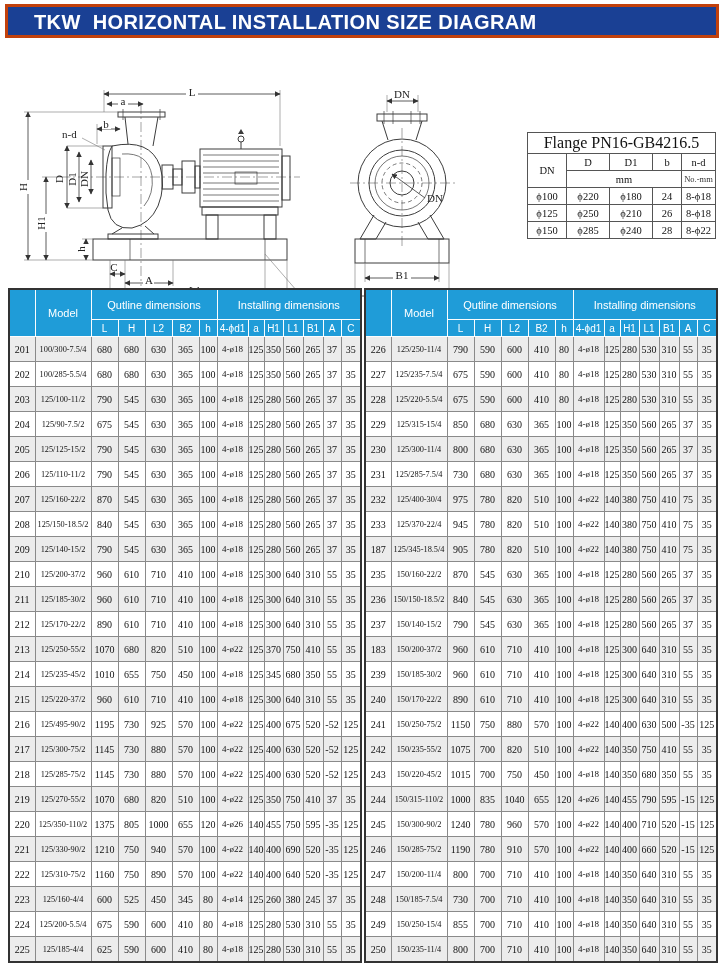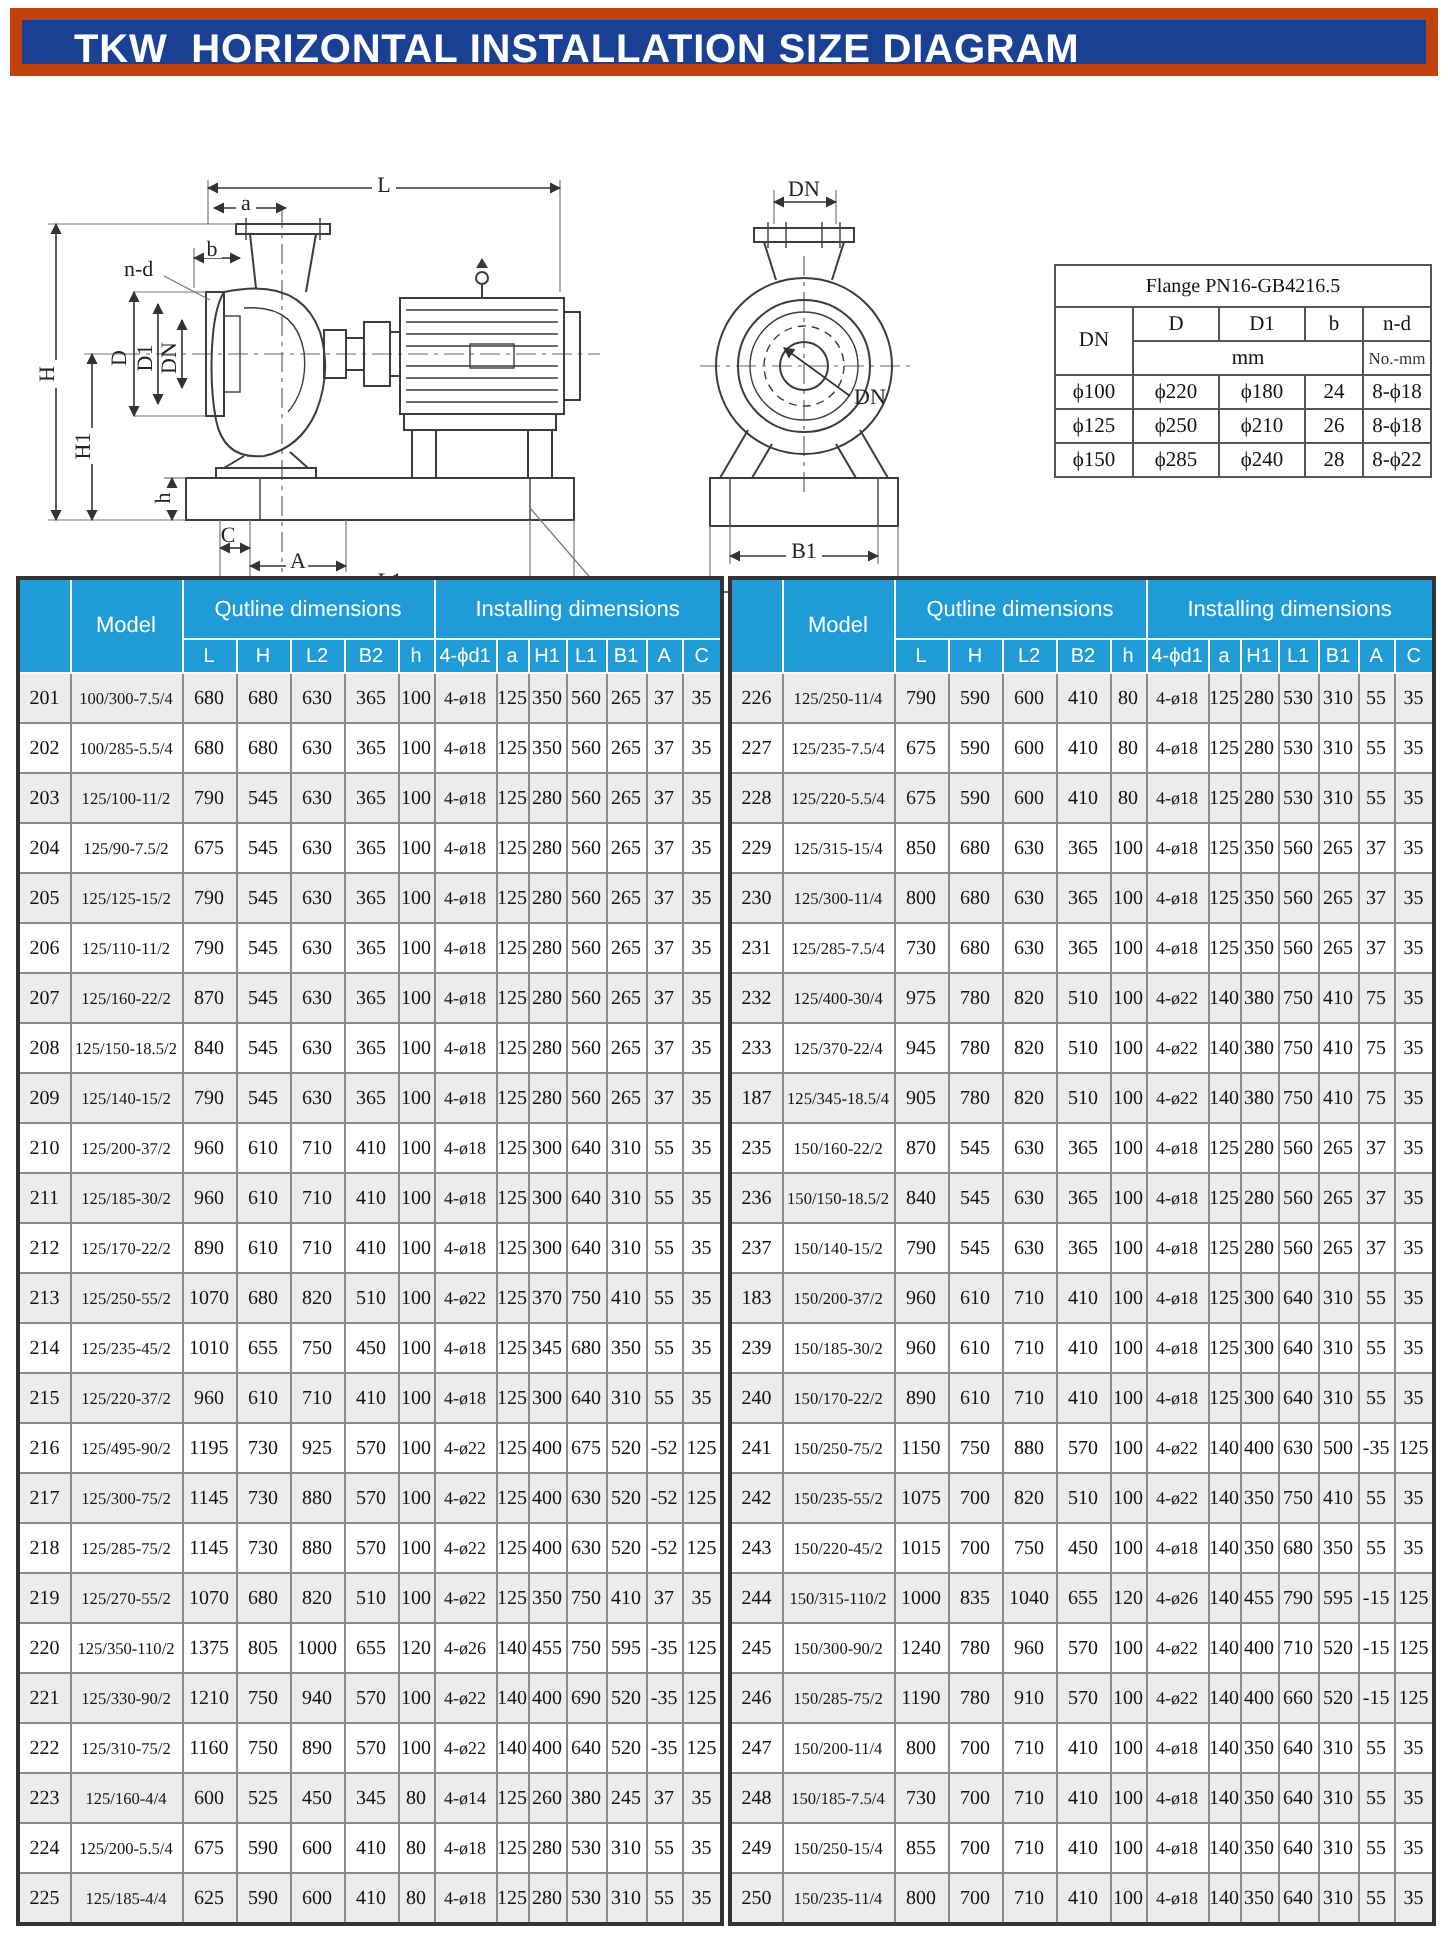--- a/index.html
+++ b/index.html
@@ -1,42 +1,42 @@
 <!DOCTYPE html>
 <html><head>
 <meta charset="utf-8">
 <style>
   html,body { margin:0; padding:0; background:#fff; }
   .page { position:relative; width:724px; height:970px; background:#fff; overflow:hidden;
           font-family:"Liberation Sans", sans-serif; }
 
   
   .titlebar { position:absolute; left:5px; top:4px; width:714px; height:34px;
-              box-sizing:border-box; background:#1a4094; border:6px solid #c2410c;
+              box-sizing:border-box; background:#1a4094; border:3px solid #c2410c;
               color:#fff; font-weight:bold; font-size:20px; line-height:30px;
               padding-left:26px; letter-spacing:.4px; white-space:pre; }
 
   
   .drawings { position:absolute; left:0; top:40px; width:724px; height:248px; }
   svg { position:absolute; overflow:visible; }
   svg text { font-family:"Liberation Serif", serif; font-size:11px; fill:#222; }
   .st { stroke:#3c3c3c; stroke-width:1; fill:none; }
   .stt{ stroke:#3c3c3c; stroke-width:.7; fill:none; }
   .dl { stroke:#333; stroke-width:.8; fill:none; }
   .el { stroke:#777; stroke-width:.6; fill:none; }
   .cl { stroke:#666; stroke-width:.6; fill:none; stroke-dasharray:10 3 2 3; }
   .dash { stroke:#3c3c3c; stroke-width:.7; fill:none; stroke-dasharray:4 3; }
 
   
   .flange-table { position:absolute; left:527px; top:92px; width:189px;
                   border-collapse:collapse; font-family:"Liberation Serif", serif;
                   color:#111; background:#fff; }
   .flange-table td { border:1px solid #555; text-align:center; padding:0;
                      height:16px; font-size:10.5px; }
-  .flange-table .ft-title { height:20px; font-size:10px; }
+  .flange-table .ft-title { height:20px; font-size:16px; }
   .flange-table .ft-small { font-size:8.5px; color:#333; }
 
   
   .dim-table { position:absolute; top:288px; width:352px; border-collapse:collapse;
                table-layout:fixed; border:2px solid #333;
                font-family:"Liberation Serif", serif; }
   #left-table { left:8px; }
   #right-table{ left:364px; }
   .dim-table th { background:#1f9cd8; color:#fff; border:1px solid #fbfdfe;
                   font-family:"Liberation Sans", sans-serif; font-weight:normal; padding:0; }

